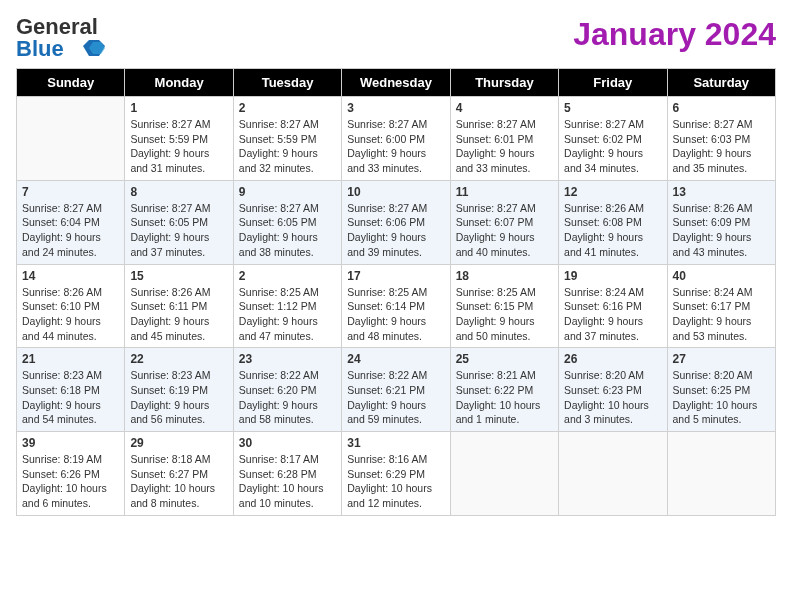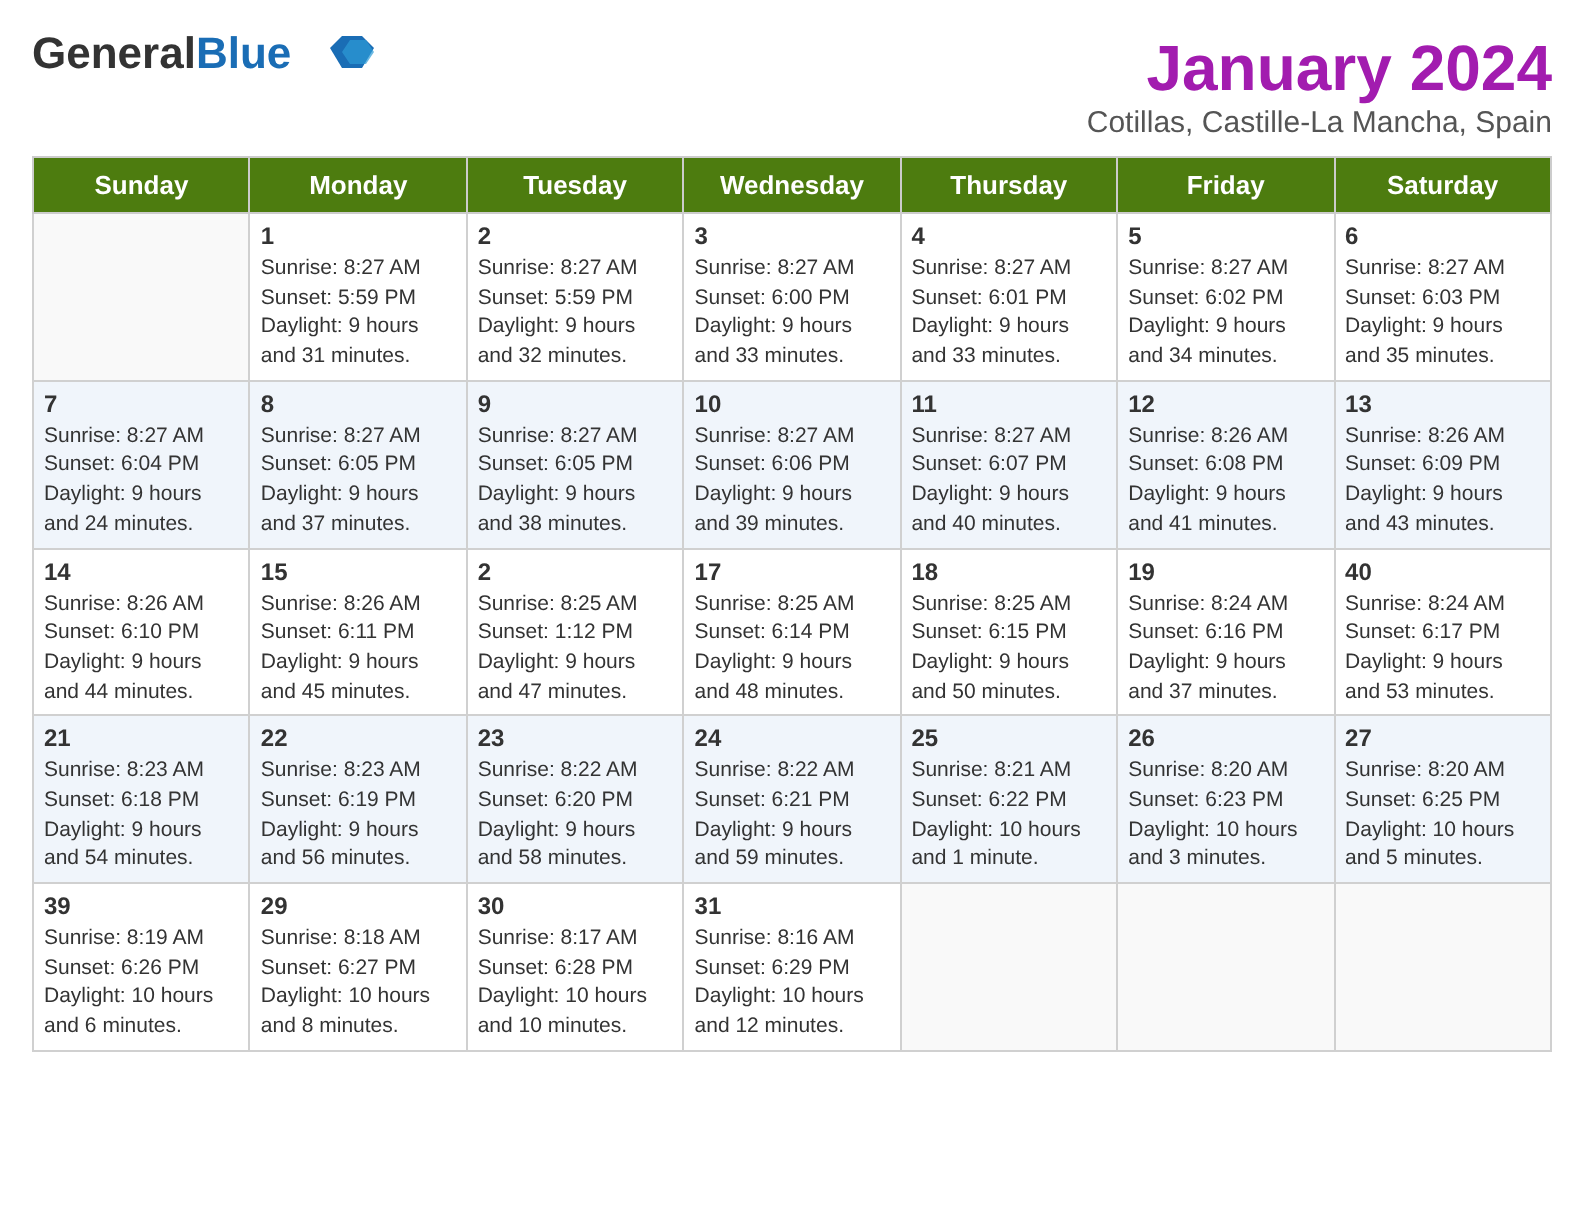--- a/index.html
+++ b/index.html
@@ -11,20 +11,21 @@
       padding: 16px;
     }
     .header {
       display: flex;
       justify-content: space-between;
       align-items: flex-start;
       margin-bottom: 8px;
     }
     .logo {
       display: flex;
+      flex-direction: column;
       align-items: flex-start;
     }
     .logo-general {
       font-size: 22px;
       font-weight: bold;
       color: #333;
       line-height: 1;
     }
     .logo-blue {
       font-size: 22px;
@@ -45,21 +46,21 @@
     .location {
       font-size: 15px;
       color: #555;
     }
     table {
       width: 100%;
       border-collapse: collapse;
       margin-top: 4px;
     }
     thead tr th {
-      background-color: #4d7c0f;
+      background-color: #000000;
       color: #fff;
       font-size: 13px;
       font-weight: bold;
       padding: 6px 4px;
       text-align: center;
       border: 1px solid #ccc;
     }
     tbody tr td {
       vertical-align: top;
       border: 1px solid #d0d0d0;
@@ -97,21 +98,20 @@
     <div style="display:flex;align-items:center;gap:16px;">
       <span class="logo-blue">Blue</span>
       <svg width="22" height="22" viewBox="0 0 22 22" style="margin-left:3px;">
         <polygon points="6,18 16,18 22,8 16,2 6,2 0,8" fill="#1a6db5"></polygon>
         <polygon points="10,4 18,4 22,10 18,16 10,16 6,10" fill="#2e9bd6" opacity="0.7"></polygon>
       </svg>
     </div>
   </div>
   <div class="title-block">
     <div class="month-year">January 2024</div>
-    <div class="location">Cotillas, Castille-La Mancha, Spain</div>
   </div>
 </div>
 
 <table>
   <thead>
     <tr>
     <th>Sunday</th>
         <th>Monday</th>
         <th>Tuesday</th>
         <th>Wednesday</th>

